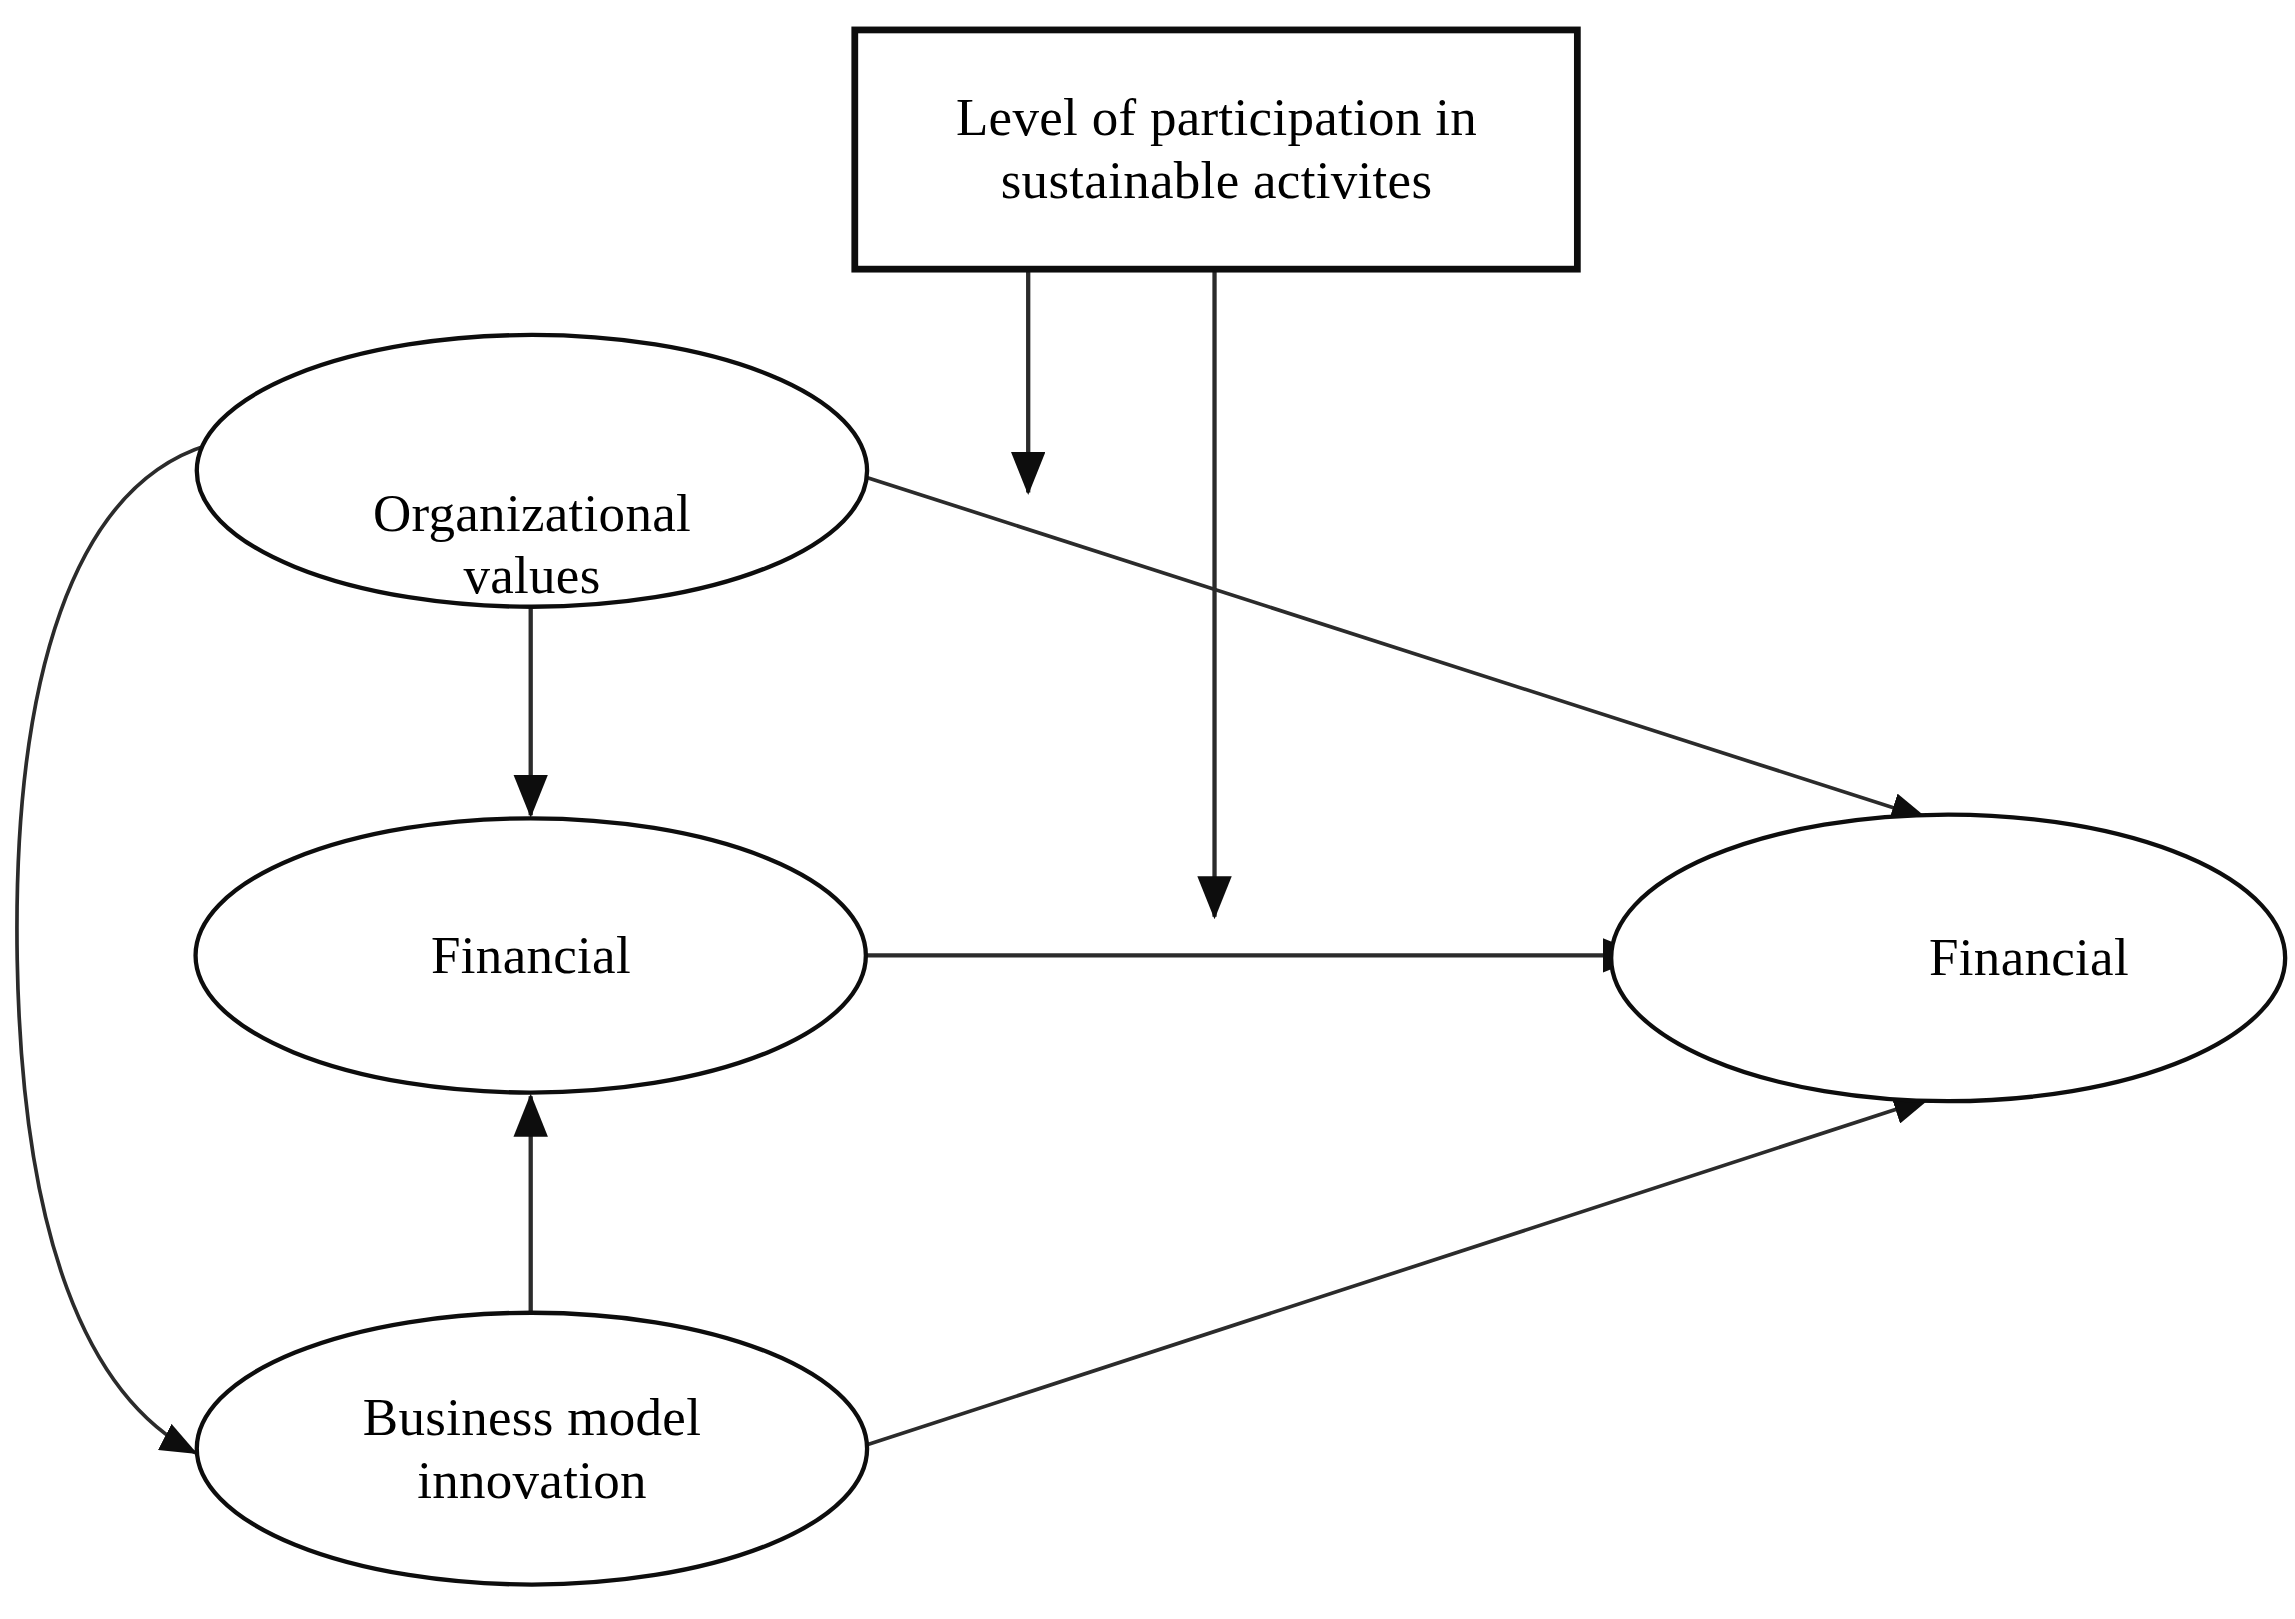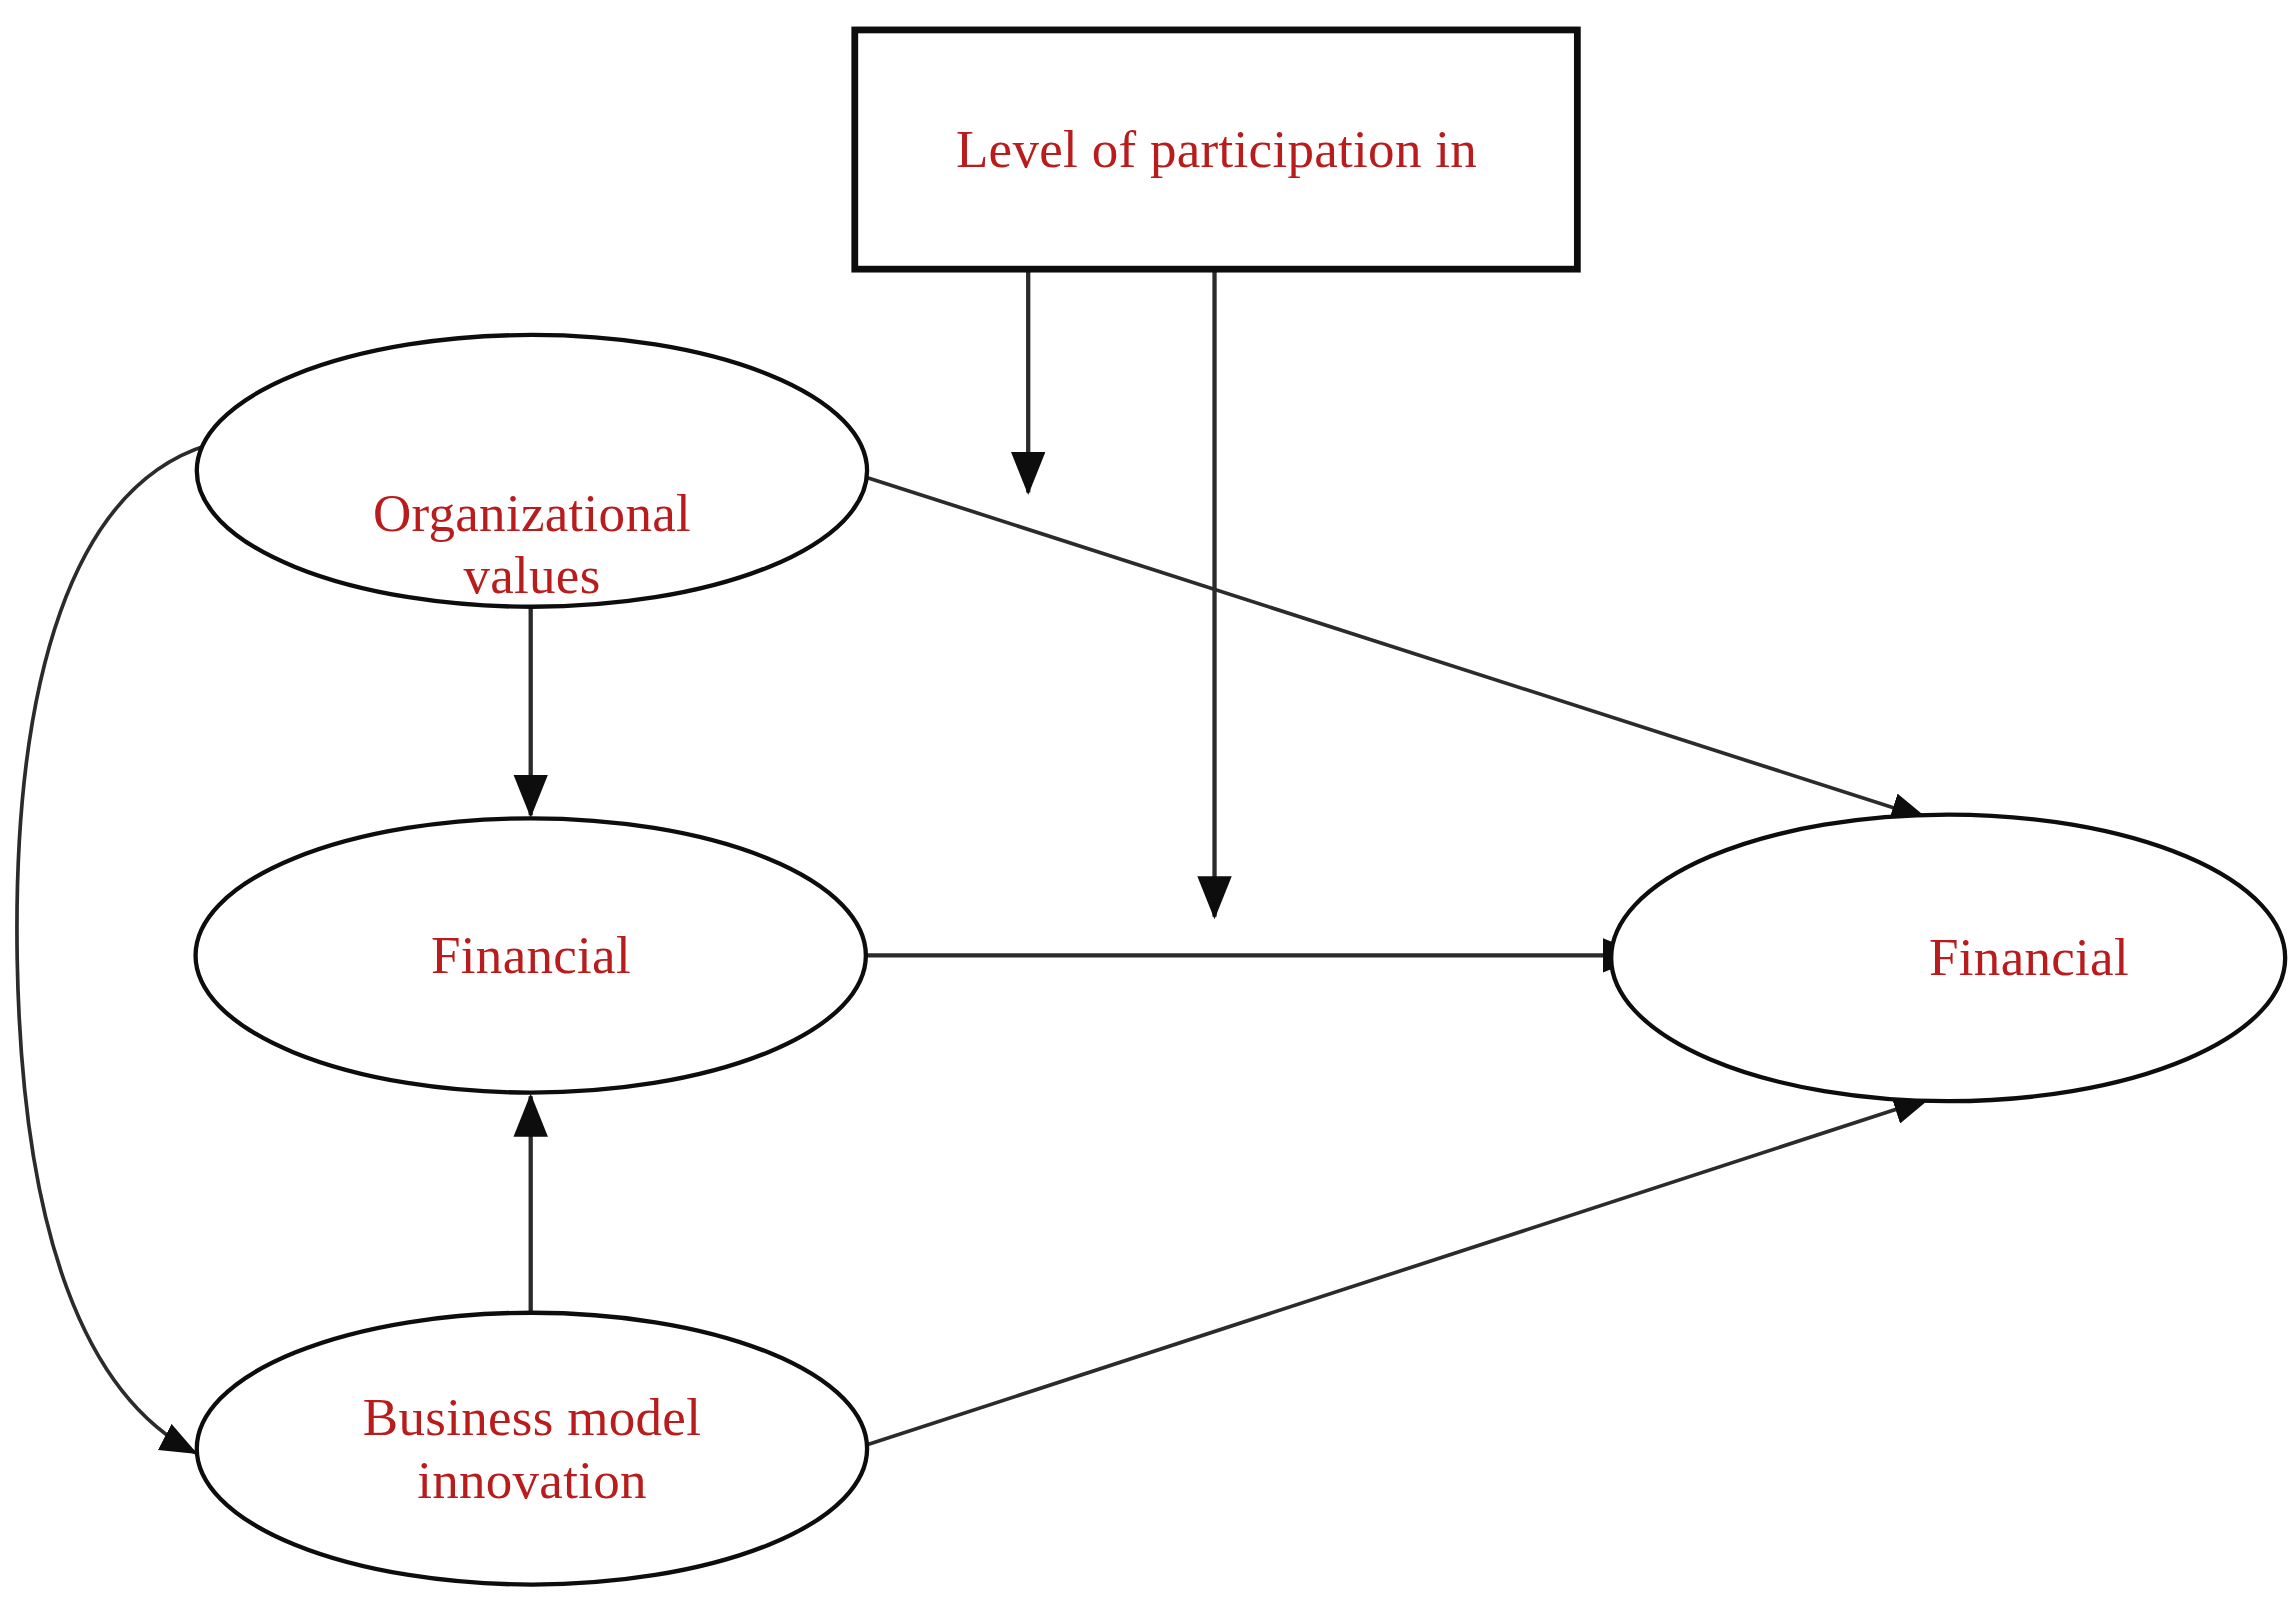--- a/index.html
+++ b/index.html
@@ -39,21 +39,21 @@
   .edge-line.thin {
     stroke-width: 6;
   }
   .node-label {
     position: absolute;
     display: flex;
     flex-direction: column;
     align-items: center;
     justify-content: center;
     text-align: center;
-    color: #b91c1c;
+    color: #000000;
     font-size: 53px;
     line-height: 1.18;
     letter-spacing: 0.3px;
     pointer-events: none;
     white-space: pre-line;
   }
   .node-label span { display: block; }
 </style>
 </head>
 <body>
@@ -89,20 +89,21 @@
 
     <ellipse class="node-shape ellipse-shape" cx="863" cy="1553" rx="545" ry="223"></ellipse>
 
     <ellipse class="node-shape ellipse-shape" cx="865" cy="2355" rx="545" ry="221"></ellipse>
 
     <ellipse class="node-shape ellipse-shape" cx="3168" cy="1557" rx="548" ry="233"></ellipse>
   </svg>
 
   <div class="node-label" style="left:855px; top:29.5px; width:723px; height:239px;">
     <span>Level of participation in</span>
+    <span>sustainable activites</span>
   </div>
 
   <div class="node-label" style="left:197px; top:335px; width:670px; height:272px;justify-content:flex-end;">
     <span>Organizational</span>
     <span>values</span>
   </div>
 
   <div class="node-label" style="left:196px; top:818px; width:670px; height:274px;">
     <span>Financial</span>
   </div>

